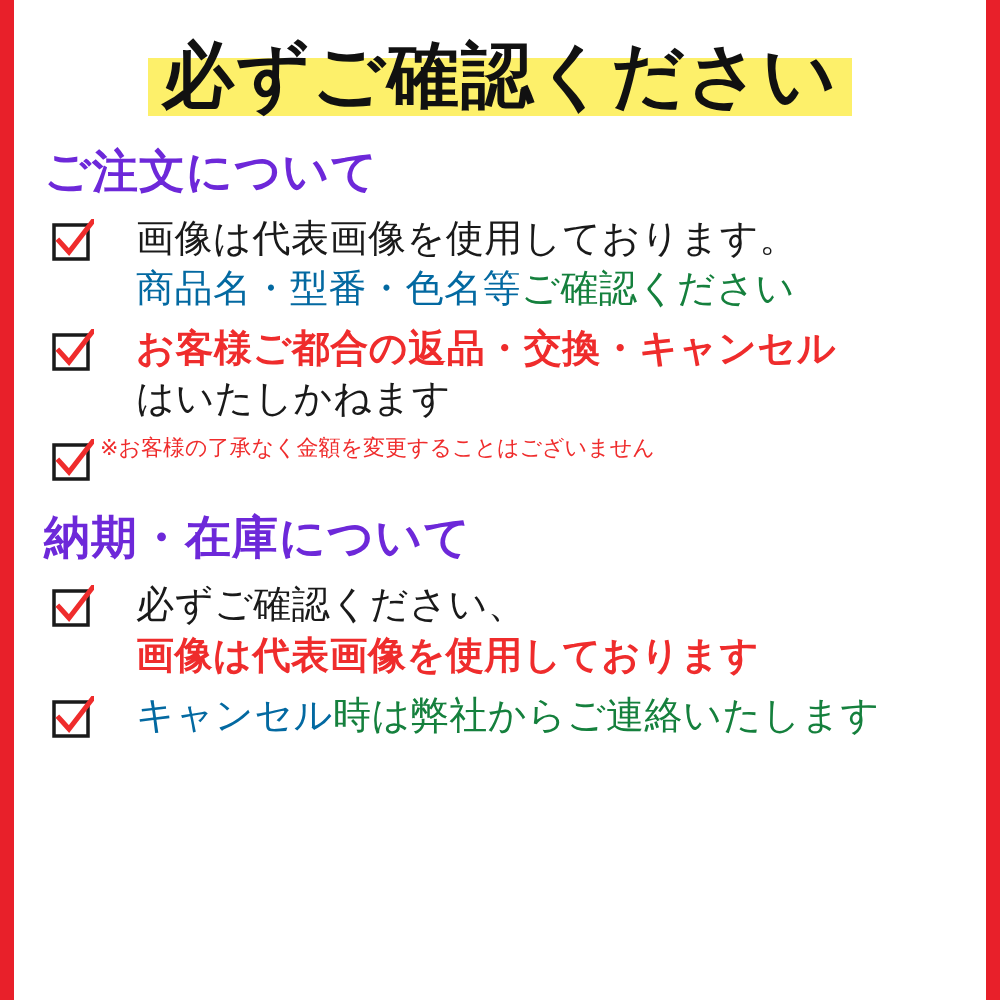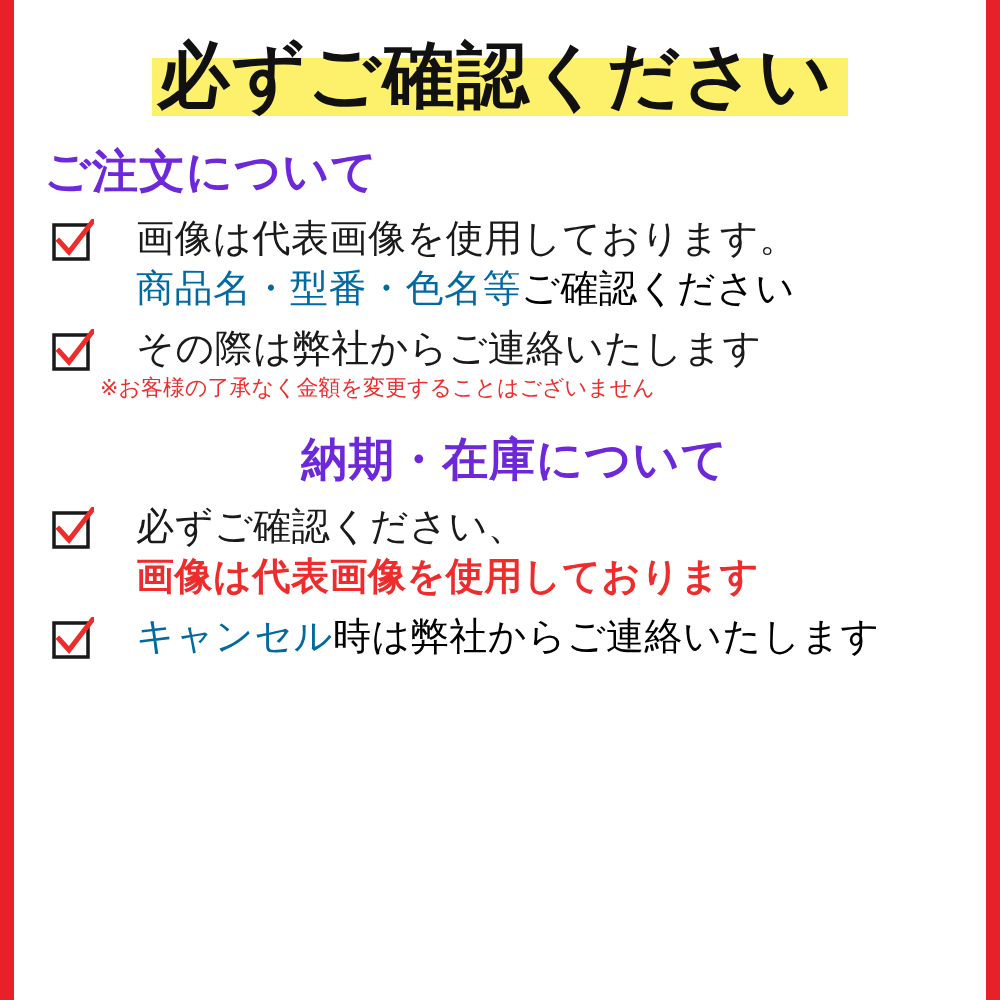--- a/index.html
+++ b/index.html
@@ -47,21 +47,21 @@
     padding-top: 30px;
   }
   .title {
     display: inline-block;
     position: relative;
     font-size: 72px;
     font-weight: bold;
     color: #111111;
     letter-spacing: 2px;
     line-height: 1.15;
-    padding: 4px 14px 2px 5px;
+    padding: 4px 14px 2px 14px;
   }
   .title .hl {
     position: absolute;
     left: 0;
     right: 0;
     top: 28px;
     height: 58px;
     background: #fdf06a;
     z-index: 0;
   }
@@ -73,21 +73,20 @@
   
   .section-heading {
     font-size: 46px;
     font-weight: bold;
     color: #6d28d9;
     letter-spacing: 1px;
     margin: 22px 0 6px 30px;
   }
   .section-heading.second {
     margin-top: 26px;
-    text-align: center;
   }
 
   
   .item {
     display: flex;
     align-items: flex-start;
     margin: 10px 0 6px 38px;
   }
   .check {
     flex: 0 0 auto;
@@ -112,21 +111,21 @@
   }
   .line.red {
     color: #ef2c2c;
     font-weight: bold;
   }
   .line .red-seg {
     color: #0369a1;
     font-weight: normal;
   }
   .line .blk-seg {
-    color: #000000;
+    color: #15803d;
     font-weight: normal;
   }
   .note {
     font-size: 22px;
     color: #ef2c2c;
     letter-spacing: 0px;
     line-height: 1.3;
     margin-top: 1px;
     white-space: nowrap;
   }
@@ -158,30 +157,41 @@
         </svg>
       </span>
       <span class="lines">
         <span class="line">画像は代表画像を使用しております。</span>
         <div class="line">
           <span class="red-seg">商品名・型番・色名等</span><span class="blk-seg">ご確認ください</span>
         </div>
       </span>
     </div>
 
-
-    <div class="item">
-      <span class="check">
-        <svg width="42" height="42" viewBox="0 0 42 42" aria-hidden="true">
-          <rect x="2" y="6" width="34" height="34" fill="none" stroke="#1a1a1a" stroke-width="3.5"></rect>
-          <path d="M7 22 L17 33 L41 2" fill="none" stroke="#ef2c2c" stroke-width="5" stroke-linecap="square"></path>
-        </svg>
-      </span>
-      <span class="lines">
-        <div class="line">その際は弊社からご連絡いたします</div>
+    <div class="item">
+      <span class="check">
+        <svg width="42" height="42" viewBox="0 0 42 42" aria-hidden="true">
+          <rect x="2" y="6" width="34" height="34" fill="none" stroke="#1a1a1a" stroke-width="3.5"></rect>
+          <path d="M7 22 L17 33 L41 2" fill="none" stroke="#ef2c2c" stroke-width="5" stroke-linecap="square"></path>
+        </svg>
+      </span>
+      <span class="lines">
+        <div class="line red">お客様ご都合の返品・交換・キャンセル</div>
+        <div class="line">はいたしかねます</div>
+      </span>
+    </div>
+
+    <div class="item">
+      <span class="check">
+        <svg width="42" height="42" viewBox="0 0 42 42" aria-hidden="true">
+          <rect x="2" y="6" width="34" height="34" fill="none" stroke="#1a1a1a" stroke-width="3.5"></rect>
+          <path d="M7 22 L17 33 L41 2" fill="none" stroke="#ef2c2c" stroke-width="5" stroke-linecap="square"></path>
+        </svg>
+      </span>
+      <span class="lines">
         <div class="note">※お客様の了承なく金額を変更することはございません</div>
       </span>
     </div>
 
     <div class="section-heading second">納期・在庫について</div>
 
     <div class="item">
       <span class="check">
         <svg width="42" height="42" viewBox="0 0 42 42" aria-hidden="true">
           <rect x="2" y="6" width="34" height="34" fill="none" stroke="#1a1a1a" stroke-width="3.5"></rect>

